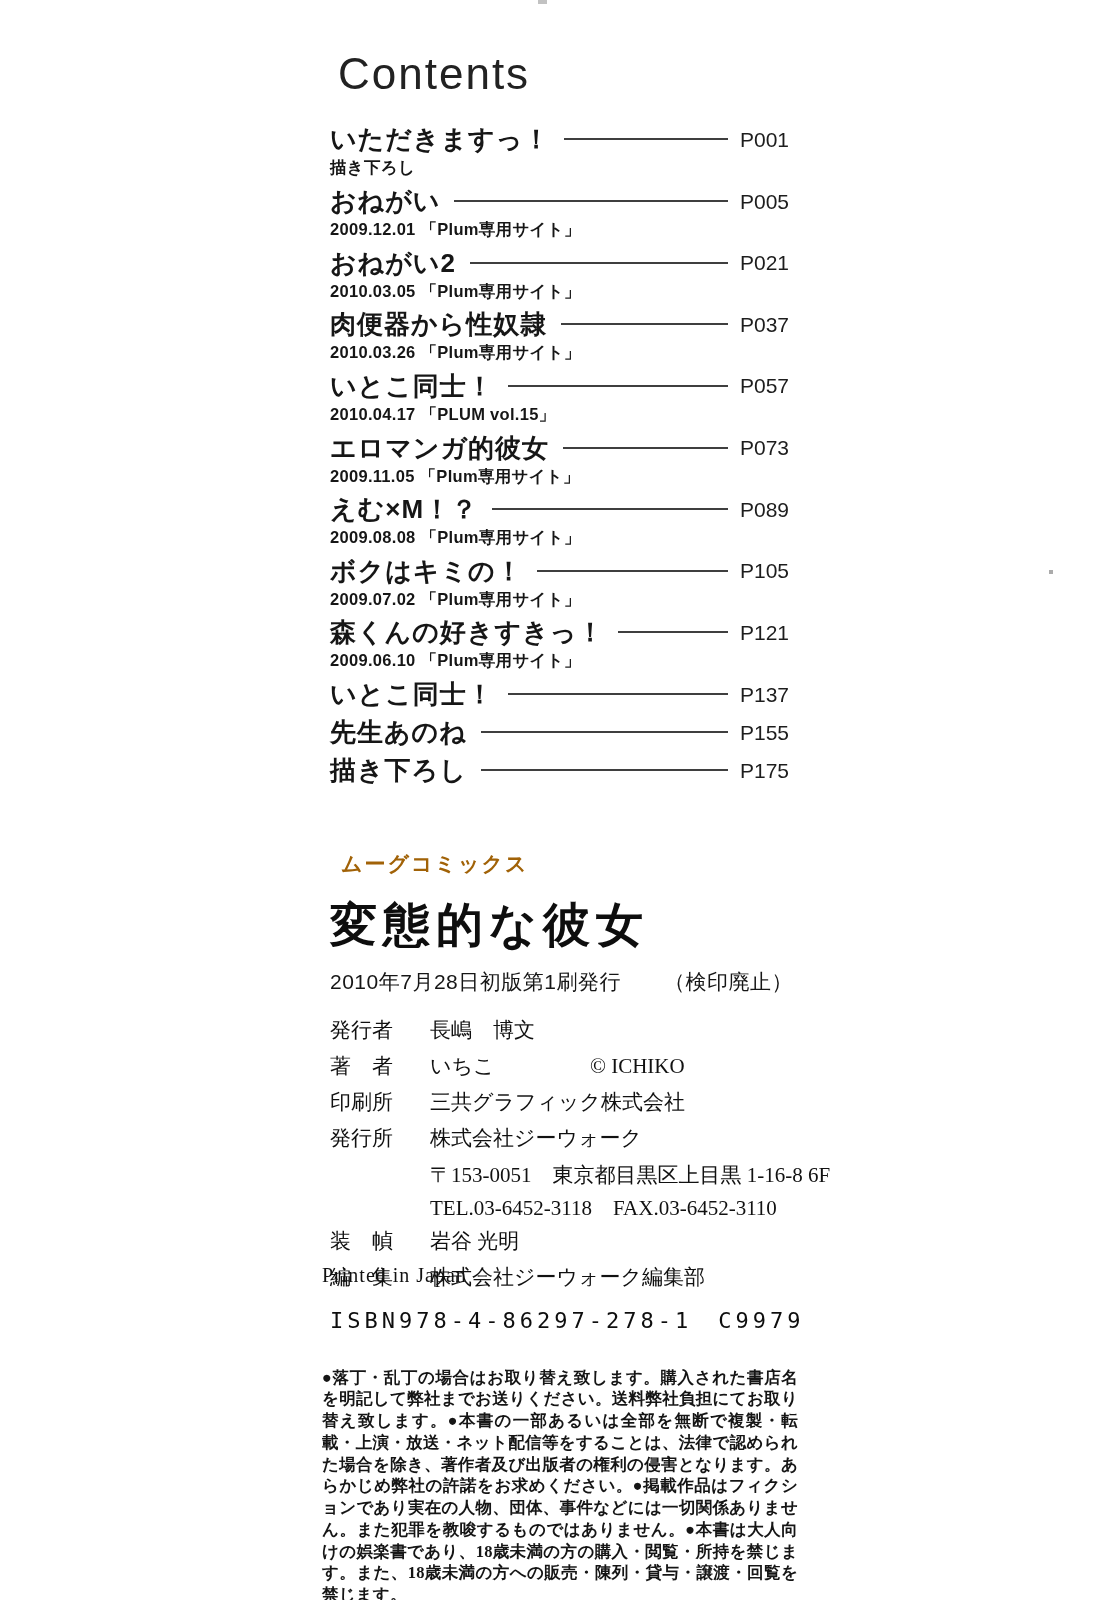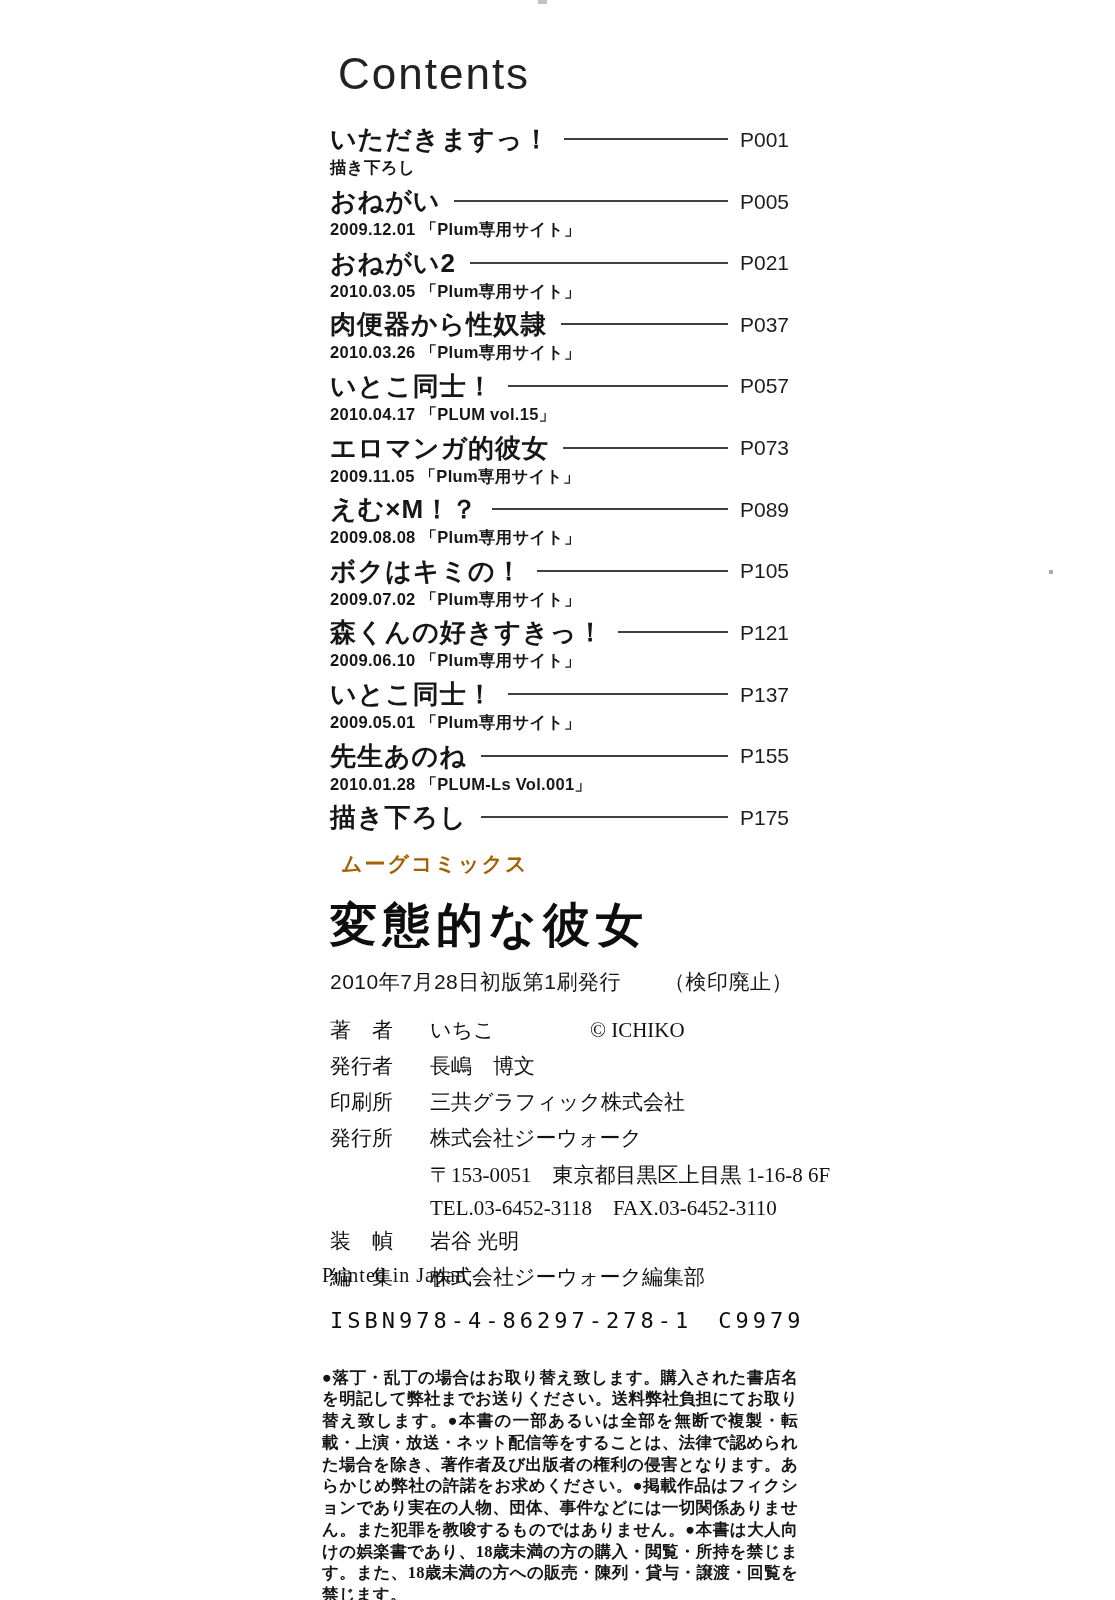--- a/index.html
+++ b/index.html
@@ -263,59 +263,57 @@
     </div>
     <div class="toc-sub">2009.06.10 「Plum専用サイト」</div>
   </div>
 
   <div class="toc-entry">
     <div class="toc-row">
       <span class="toc-title">いとこ同士！</span>
       <span class="toc-leader"></span>
       <span class="toc-page">P137</span>
     </div>
-    <div class="toc-sub">2009.05.01 「Plum専用サイト」</div>
   </div>
 
   <div class="toc-entry">
     <div class="toc-row">
       <span class="toc-title">先生あのね</span>
       <span class="toc-leader"></span>
       <span class="toc-page">P155</span>
     </div>
-    <div class="toc-sub">2010.01.28 「PLUM-Ls Vol.001」</div>
   </div>
 
   <div class="toc-entry">
     <div class="toc-row">
       <span class="toc-title">描き下ろし</span>
       <span class="toc-leader"></span>
       <span class="toc-page">P175</span>
     </div>
 
   </div>
 </div>
 </section>
 
 <section class="colophon">
   <div class="imprint">ムーグコミックス</div>
   <div class="book-title">変態的な彼女</div>
   <div class="edition-line">2010年7月28日初版第1刷発行　　（検印廃止）</div>
 
   <div class="c-rows">
     <div class="c-row">
+      <span class="c-label">発行者</span>
+      <span class="c-value">長嶋　博文</span>
+    </div>
+    <div class="c-row">
       <span class="c-label">著　者</span>
       <span class="c-value">いちこ</span>
       <span class="c-extra">© ICHIKO</span>
     </div>
     <div class="c-row">
-      <span class="c-label">発行者</span>
-      <span class="c-value">長嶋　博文</span>
-    </div>
-    <div class="c-row">
       <span class="c-label">印刷所</span>
       <span class="c-value">三共グラフィック株式会社</span>
     </div>
     <div class="c-row">
       <span class="c-label">発行所</span>
       <span class="c-value">株式会社ジーウォーク</span>
     </div>
     <div class="c-subline">〒153-0051　東京都目黒区上目黒 1-16-8 6F</div>
     <div class="c-subline">TEL.03-6452-3118　FAX.03-6452-3110</div>
     <div class="c-row">

